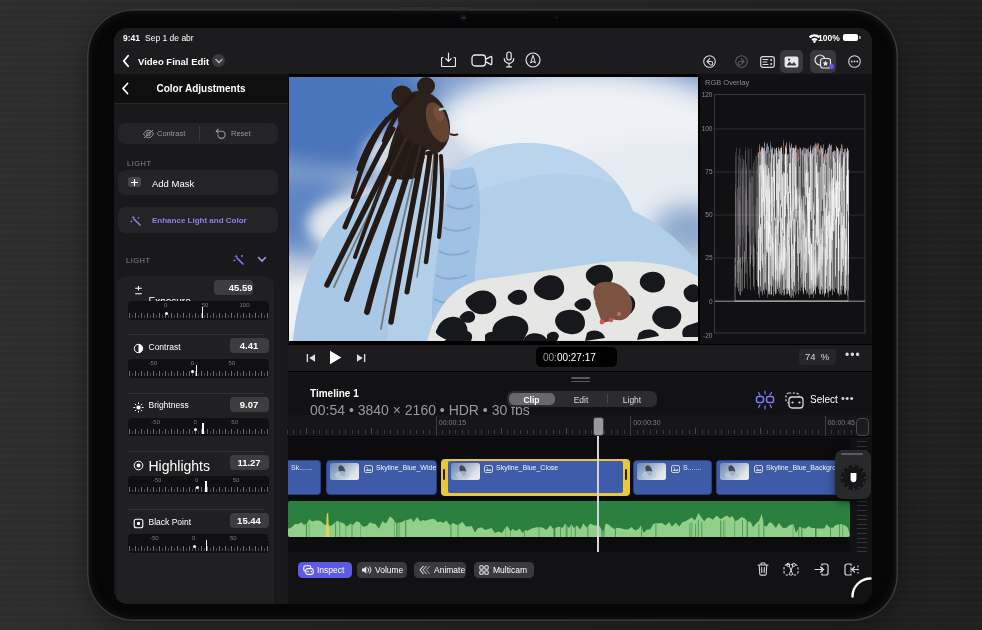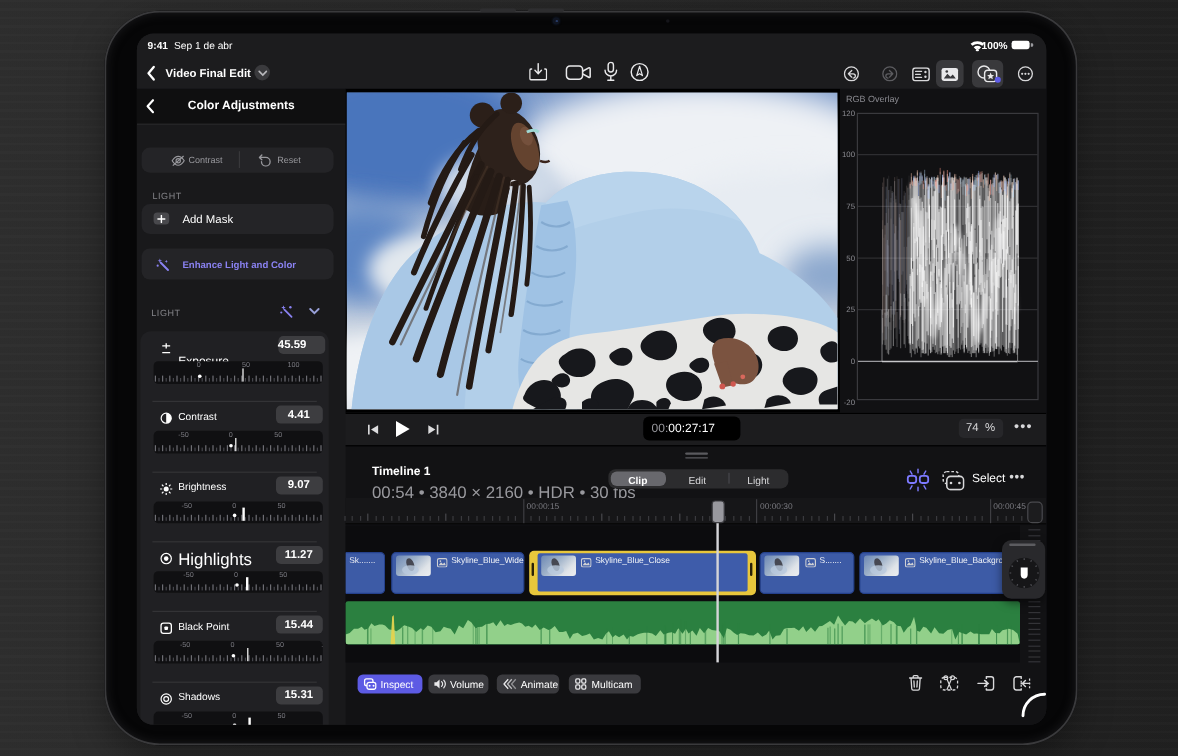--- a/index.html
+++ b/index.html
@@ -153,21 +153,21 @@
         <path d="M1.5 1.5 L5 5 L8.5 1.5" stroke="#98a0d8" stroke-width="1.6" fill="none" stroke-linecap="round"></path>
       </svg>
 
 <div class="abs" style="left:116.5px;top:276px;width:157px;height:328px;background:#202023;border-radius:9px 9px 0 0"></div>
 <div style="position:absolute;left:116.5px;top:276.0px;width:157px;height:58.3px">
         <div style="position:relative;height:11px;top:6px">
           <svg width="11" height="11" viewBox="0 0 11 11" style="position:absolute;left:16px;top:3px">
             <path d="M2.2 3.2 h6.6 M5.5 1 v4.4 M2.2 8.8 h6.6" stroke="#fff" stroke-width="1.1" fill="none"></path>
           </svg>
           <span style="position:absolute;left:32px;top:14px;font-size:10px;color:#fff">Exposure</span>
-          <span style="position:absolute;right:3px;top:-2px;width:39px;height:15px;background:#3d3d40;border-radius:4px;color:#fff;font-size:9.5px;font-weight:bold;text-align:left;line-height:15px">45.59</span>
+          <span style="position:absolute;right:21px;top:-2px;width:39px;height:15px;background:#3d3d40;border-radius:4px;color:#fff;font-size:9.5px;font-weight:bold;text-align:right;line-height:15px">45.59</span>
         </div>
         <div style="position:absolute;left:11px;top:25px;width:141px;height:18.5px;background:#101012;border-radius:4px;overflow:hidden">
           <span style="position:absolute;left:27%;top:1px;transform:translateX(-50%);font-size:6px;color:#7a7a80">0</span>
           <span style="position:absolute;left:55%;top:1px;transform:translateX(-50%);font-size:6px;color:#7a7a80">50</span>
           <span style="position:absolute;left:83%;top:1px;transform:translateX(-50%);font-size:6px;color:#7a7a80">100</span>
           <div style="position:absolute;left:1.5px;bottom:2px;width:1px;height:5px;background:#6e6e74"></div>
           <div style="position:absolute;left:4.5px;bottom:2px;width:1px;height:3px;background:#46464c"></div>
           <div style="position:absolute;left:7.5px;bottom:2px;width:1px;height:5px;background:#6e6e74"></div>
           <div style="position:absolute;left:10.5px;bottom:2px;width:1px;height:3px;background:#46464c"></div>
           <div style="position:absolute;left:13.5px;bottom:2px;width:1px;height:5px;background:#6e6e74"></div>
@@ -471,38 +471,20 @@
           <div style="position:absolute;left:118.5px;bottom:2px;width:1px;height:3px;background:#46464c"></div>
           <div style="position:absolute;left:121.5px;bottom:2px;width:1px;height:5px;background:#6e6e74"></div>
           <div style="position:absolute;left:124.5px;bottom:2px;width:1px;height:3px;background:#46464c"></div>
           <div style="position:absolute;left:127.5px;bottom:2px;width:1px;height:5px;background:#6e6e74"></div>
           <div style="position:absolute;left:130.5px;bottom:2px;width:1px;height:3px;background:#46464c"></div>
           <div style="position:absolute;left:133.5px;bottom:2px;width:1px;height:5px;background:#6e6e74"></div>
           <div style="position:absolute;left:136.5px;bottom:2px;width:1px;height:3px;background:#46464c"></div>
           <div style="position:absolute;left:139.5px;bottom:2px;width:1px;height:5px;background:#6e6e74"></div>
           <div style="position:absolute;left:47%;bottom:5px;width:3px;height:3px;margin-left:-1px;border-radius:50%;background:#fff"></div>
           <div style="position:absolute;left:55.6%;bottom:2px;width:1.5px;height:11px;background:#fff"></div>
-        </div>
-      </div>
-      <div style="position:absolute;left:116.5px;top:567.5px;width:157px;height:58.3px">
-        <div style="position:absolute;left:10px;top:0px;width:137px;height:1px;background:#333336"></div>
-        <div style="position:relative;height:11px;top:6px">
-          <svg width="11" height="11" viewBox="0 0 11 11" style="position:absolute;left:16px;top:3px">
-            <circle cx="5.5" cy="5.5" r="4.3" stroke="#fff" stroke-width="1" fill="none"></circle>
-            <circle cx="5.5" cy="5.5" r="2" stroke="#fff" stroke-width="1" fill="none"></circle>
-          </svg>
-          <span style="position:absolute;left:32px;top:1.5px;font-size:8.5px;color:#fff">Shadows</span>
-          <span style="position:absolute;right:5px;top:-2px;width:39px;height:15px;background:#3d3d40;border-radius:4px;color:#fff;font-size:9.5px;font-weight:bold;text-align:center;line-height:15px">15.31</span>
-        </div>
-        <div style="position:absolute;left:11px;top:25px;width:141px;height:18.5px;background:#101012;border-radius:4px;overflow:hidden">
-          <span style="position:absolute;left:20%;top:1px;transform:translateX(-50%);font-size:6px;color:#7a7a80">-50</span>
-          <span style="position:absolute;left:48%;top:1px;transform:translateX(-50%);font-size:6px;color:#7a7a80">0</span>
-          <span style="position:absolute;left:76%;top:1px;transform:translateX(-50%);font-size:6px;color:#7a7a80">50</span>
-          <div style="position:absolute;left:48%;bottom:5px;width:3px;height:3px;margin-left:-1px;border-radius:50%;background:#fff"></div>
-          <div style="position:absolute;left:56.6%;bottom:2px;width:1.5px;height:11px;background:#fff"></div>
         </div>
       </div>
 
 <div class="abs" style="left:288px;top:74px;width:412px;height:270px;background:#000"></div>
 <svg width="409" height="264" viewBox="0 0 409 264" style="position:absolute;left:288.5px;top:77px">
 <defs>
 <linearGradient id="sky" x1="0" y1="0" x2="0" y2="1">
  <stop offset="0" stop-color="#7e9ccb"></stop>
             <stop offset="0.45" stop-color="#b9c7da"></stop>
             <stop offset="1" stop-color="#d8dee6"></stop>

